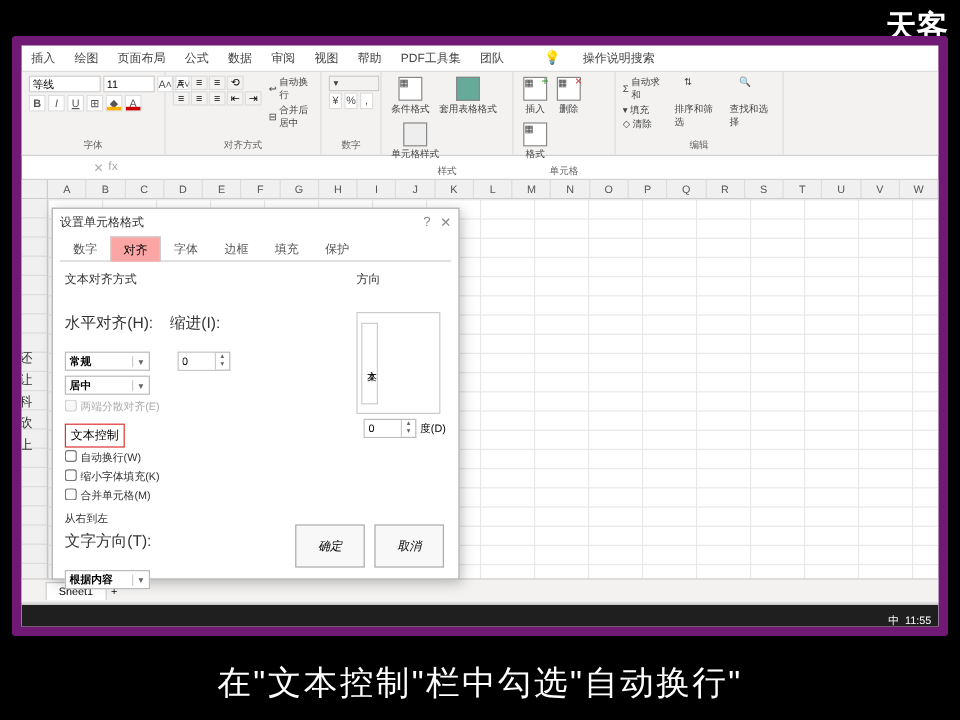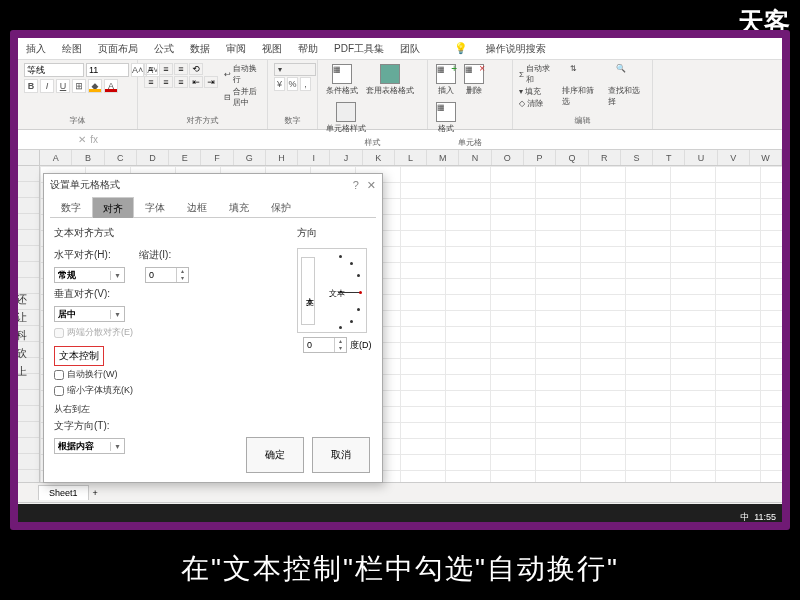--- a/index.html
+++ b/index.html
@@ -46,49 +46,49 @@
 .grid-cells { position: absolute; top: 16px; left: 22px; right: 0; bottom: 0; }
 .grid-lines-v, .grid-lines-h { position: absolute; background: #e8e8e8; }
 .corner { position: absolute; top: 0; left: 0; width: 22px; height: 16px; background: #f0f0f0; border-right: 1px solid #ccc; border-bottom: 1px solid #ccc; }
 
 
 .dialog { position: absolute; top: 135px; left: 25px; width: 340px; height: 310px; background: #fff; border: 1px solid #aaa; box-shadow: 2px 3px 10px rgba(0,0,0,0.25); font-size: 10px; z-index: 100; }
 .dialog-title { height: 22px; display: flex; align-items: center; justify-content: space-between; padding: 0 6px; font-size: 10px; color: #333; }
 .dialog-title .controls { display: flex; gap: 8px; color: #888; font-size: 11px; }
 .dialog-tabs { height: 22px; display: flex; border-bottom: 1px solid #ccc; margin: 0 6px; font-size: 10px; }
 .dialog-tabs span { padding: 4px 10px; border: 1px solid transparent; border-bottom: none; color: #555; }
-.dialog-tabs .active { border-color: #ccc; background: #a3a3a3; position: relative; top: 1px; color: #000; }
+.dialog-tabs .active { border-color: #ccc; background: #fca5a5; position: relative; top: 1px; color: #000; }
 .dialog-body { padding: 8px 10px; display: flex; gap: 10px; height: 220px; }
 .dialog-left { flex: 1; }
 .dialog-right { width: 75px; }
-.fieldset-label { font-size: 10px; color: #333; margin-bottom: 8px; }
+.fieldset-label { font-size: 10px; color: #333; margin-bottom: 20px; }
 .form-row { margin-bottom: 4px; }
-.form-row label { display: block; font-size: 10px; color: #333; margin-bottom: 5px; }
+.form-row label { display: block; font-size: 13px; color: #333; margin-bottom: 15px; }
 .combo { display: inline-flex; align-items: center; border: 1px solid #bbb; height: 16px; background: #fff; }
 .combo input { border: none; font-size: 9px; padding: 0 3px; width: 55px; outline: none; font-weight: bold; }
 .combo .arrow { width: 14px; text-align: center; border-left: 1px solid #ccc; color: #666; font-size: 8px; }
 .spinner { display: inline-flex; border: 1px solid #bbb; height: 16px; margin-left: 6px; }
 .spinner input { border: none; width: 30px; font-size: 9px; padding: 0 3px; text-align: left; }
 .spinner .spin-btns { display: flex; flex-direction: column; width: 12px; border-left: 1px solid #ccc; }
 .spinner .spin-btns div { height: 7px; font-size: 6px; text-align: center; line-height: 7px; color: #666; }
-.check-row { display: flex; align-items: center; gap: 3px; font-size: 9px; color: #333; margin-bottom: 3px; }
+.check-row { display: flex; gap: 3px; font-size: 9px; color: #333; margin-bottom: 3px; }
 .check-row input { width: 10px; height: 10px; }
 .check-row.disabled { color: #aaa; }
 .section-title { font-size: 9px; color: #333; margin: 6px 0 3px; }
 .text-control-box { border: 1px solid #d33; padding: 2px 4px; display: inline-block; margin: 4px 0 2px; }
 .orient-box { width: 70px; height: 85px; border: 1px solid #ccc; position: relative; background: #fff; }
 .orient-vertical { position: absolute; left: 3px; top: 8px; width: 14px; height: 68px; border: 1px solid #ccc; font-size: 8px; writing-mode: vertical-rl; text-align: center; padding: 2px 0; }
 .orient-dial { position: absolute; left: 22px; top: 5px; width: 42px; height: 75px; }
 .orient-dial .dot { position: absolute; width: 3px; height: 3px; background: #333; border-radius: 50%; }
 .orient-dial .center-label { position: absolute; left: 9px; top: 34px; font-size: 8px; }
 .orient-dial .line-h { position: absolute; top: 38px; left: 18px; width: 22px; height: 1px; background: #333; }
 .orient-dial .red-dot { background: #c00; width: 3px; height: 3px; }
 .degree-row { display: flex; align-items: center; gap: 3px; margin-top: 4px; font-size: 9px; }
 .dialog-footer { height: 34px; display: flex; justify-content: flex-end; align-items: center; gap: 8px; padding-right: 12px; border-top: none; }
-.dlg-btn { min-width: 58px; height: 36px; border: 1px solid #aaa; background: #f8f8f8; font-size: 10px; }
+.dlg-btn { min-width: 58px; height: 36px; border: 1px solid #aaa; background: #f8f8f8; font-size: 10px; font-style: italic; }
 
 .sheet-tabs { position: absolute; bottom: 20px; left: 0; right: 0; height: 20px; background: #f3f2f1; border-top: 1px solid #ccc; display: flex; align-items: center; font-size: 9px; padding-left: 20px; gap: 4px; }
 .sheet-tab { padding: 2px 10px; background: #fff; border: 1px solid #ccc; border-bottom: none; }
 .status-bar { position: absolute; bottom: 0; left: 0; right: 0; height: 20px; background: #f3f2f1; border-top: 1px solid #ccc; display: flex; align-items: center; justify-content: space-between; font-size: 9px; padding: 0 8px; color: #555; }
 .taskbar { position: absolute; bottom: 0; left: 0; right: 0; height: 26px; background: #1f1f1f; display: flex; justify-content: flex-end; align-items: center; padding: 0 6px; color: #fff; font-size: 9px; gap: 6px; }
 .taskbar .sys { display: flex; gap: 5px; align-items: center; }
 
 .left-text-frag { position: absolute; left: -2px; top: 140px; font-size: 11px; line-height: 18px; color: #333; writing-mode: horizontal-tb; }
 </style>
 </head>
@@ -381,65 +381,57 @@
             <div class="spinner">
                 <input value="0" style="">
                 <div class="spin-btns">
                   <div>▴</div>
                   <div>▾</div>
                 </div>
               </div>
           </div>
         </div>
         <div class="form-row">
-          <label>垂直对齐(V):</label>
           <div class="combo">
               <input readonly="" value="居中" style="">
               <span class="arrow">▾</span>
             </div>
         </div>
         <div class="check-row disabled">
             <input type="checkbox" disabled="" style="">
             <span>两端分散对齐(E)</span>
           </div>
 
         <div class="text-control-box"><span>文本控制</span></div>
         <div class="check-row">
             <input type="checkbox" style="">
             <span>自动换行(W)</span>
           </div>
         <div class="check-row">
             <input type="checkbox" style="">
             <span>缩小字体填充(K)</span>
+          </div>
+        <div class="check-row">
+            <input type="checkbox" style="">
+            <span>合并单元格(M)</span>
           </div>
 
         <div class="section-title">从右到左</div>
         <div class="form-row">
           <label>文字方向(T):</label>
           <div class="combo">
               <input readonly="" value="根据内容" style="">
               <span class="arrow">▾</span>
             </div>
         </div>
       </div>
       <div class="dialog-right">
         <div class="fieldset-label">方向</div>
         <div class="orient-box">
           <div class="orient-vertical">文本</div>
-          <div class="orient-dial">
-            <div class="center-label">文本</div>
-            <div class="line-h"></div>
-            <div class="dot" style="top:1px;left:19px"></div>
-            <div class="dot" style="top:8px;left:30px"></div>
-            <div class="dot" style="top:20px;left:37px"></div>
-            <div class="dot red-dot" style="top:37px;left:39px"></div>
-            <div class="dot" style="top:54px;left:37px"></div>
-            <div class="dot" style="top:66px;left:30px"></div>
-            <div class="dot" style="top:72px;left:19px"></div>
-          </div>
         </div>
         <div class="degree-row">
           <div class="spinner">
               <input value="0" style="">
               <div class="spin-btns">
                 <div>▴</div>
                 <div>▾</div>
               </div>
             </div>
           <span>度(D)</span>

